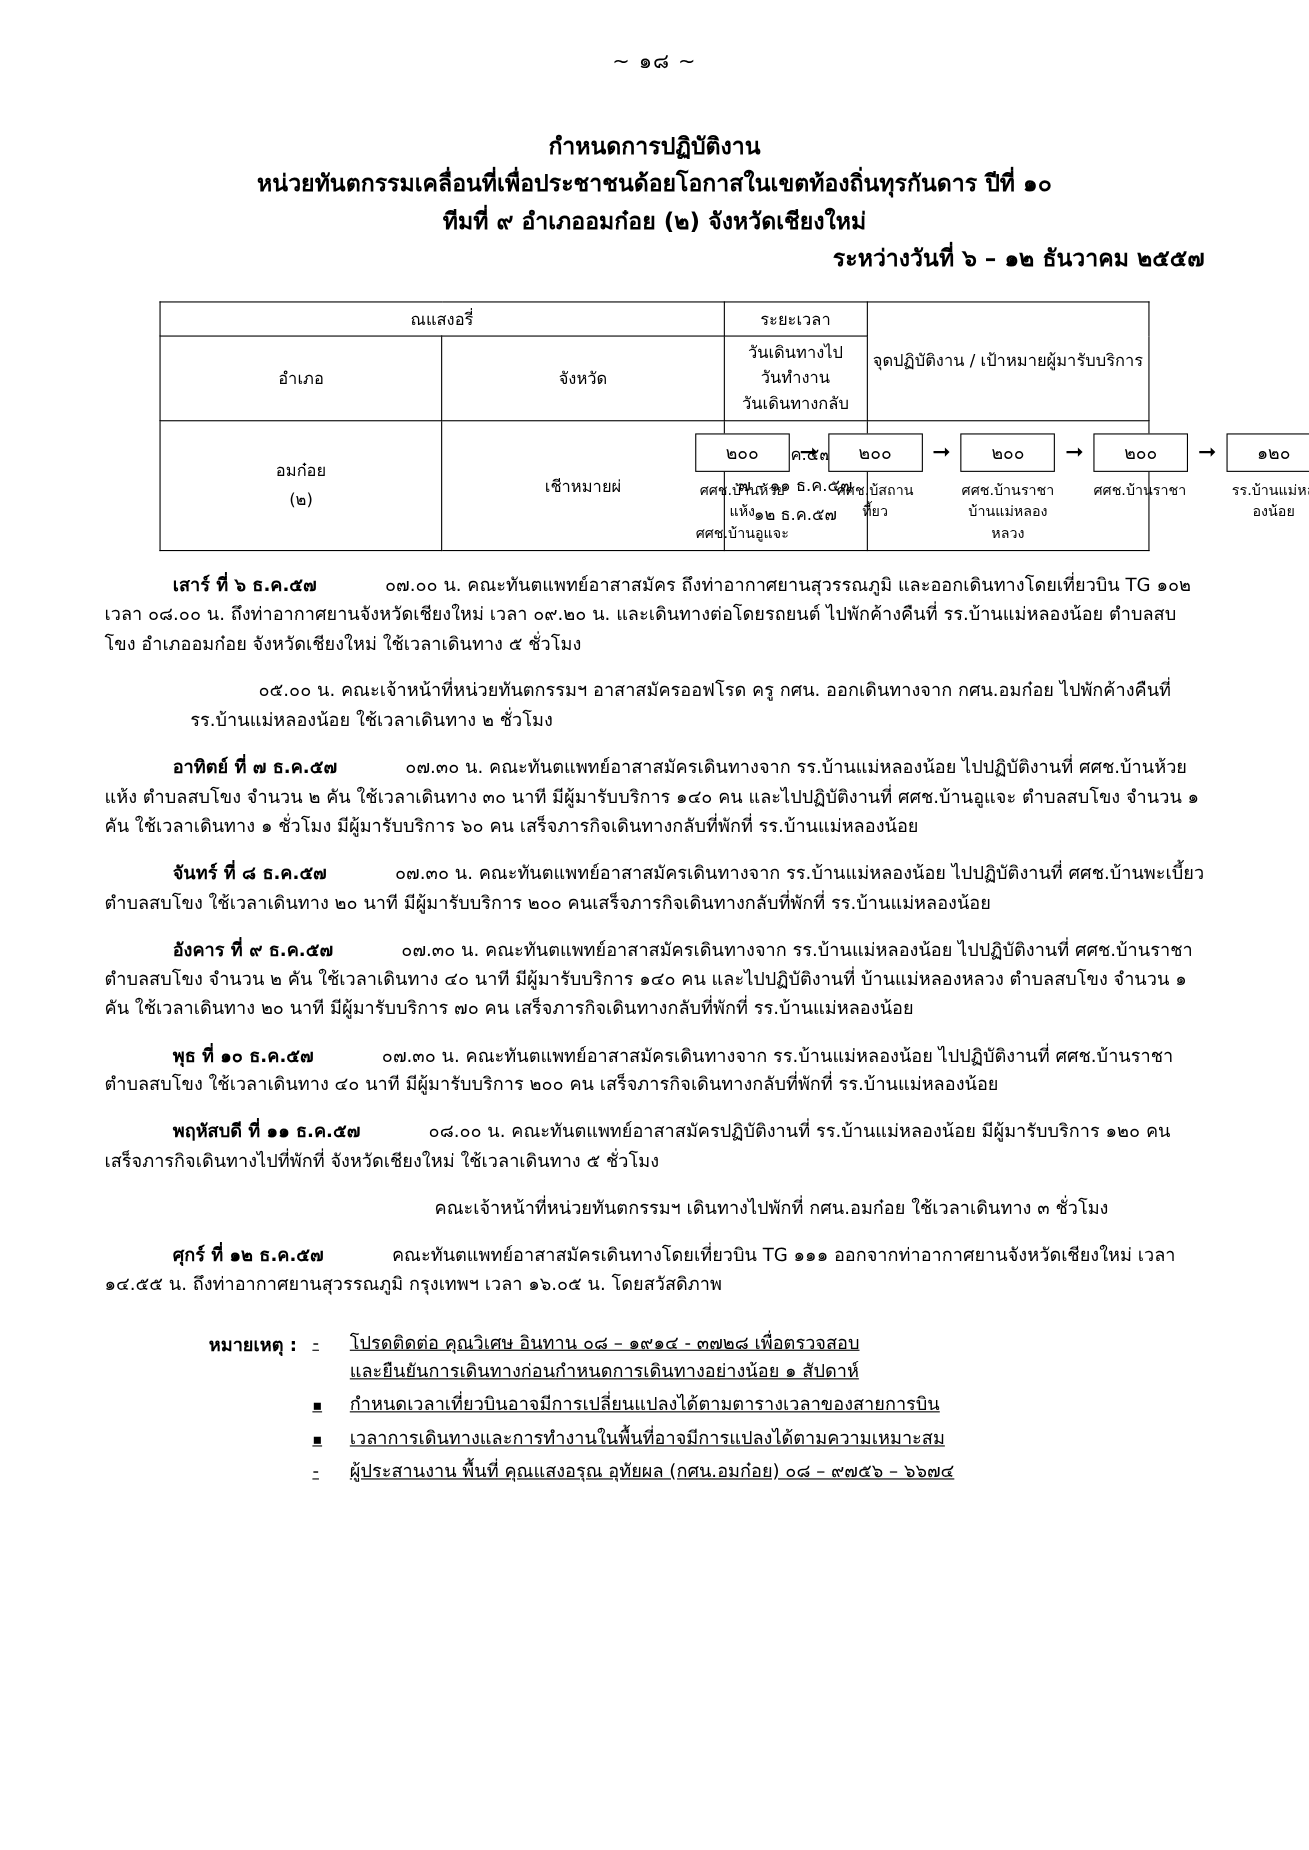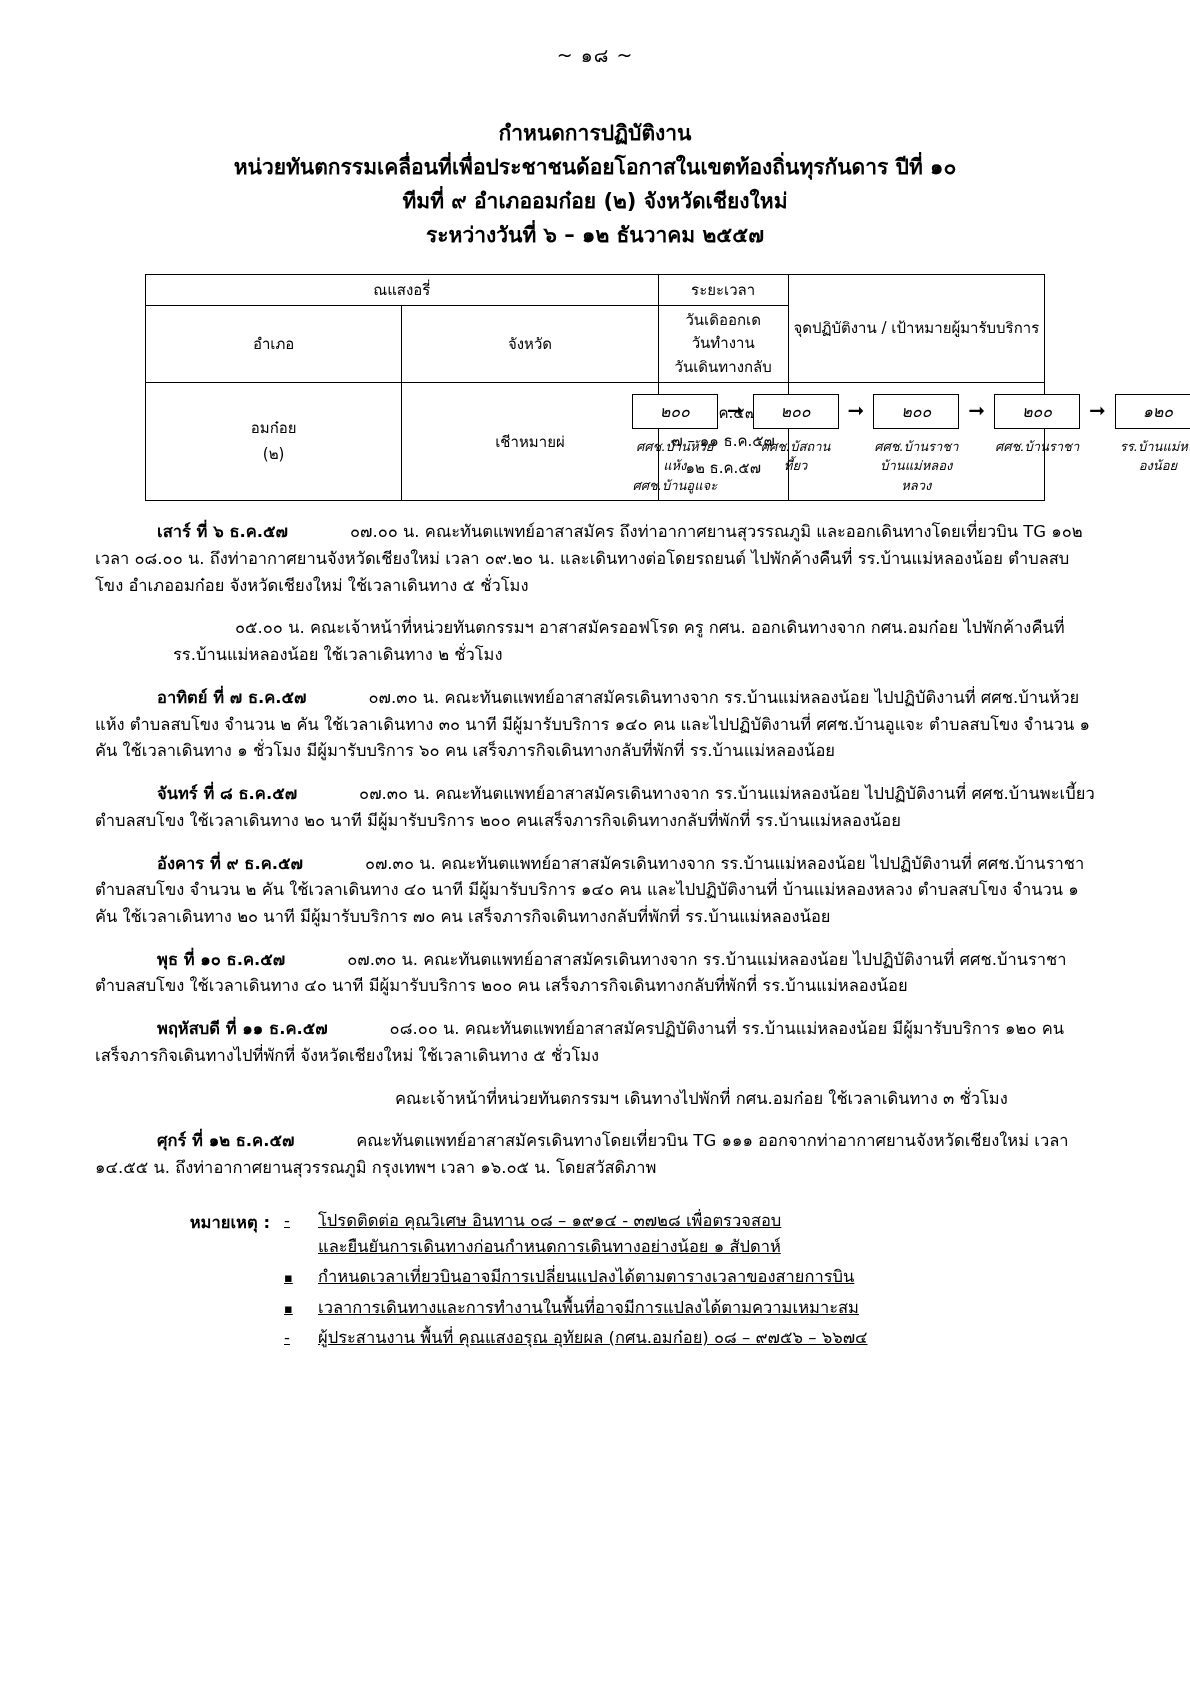--- a/index.html
+++ b/index.html
@@ -20,21 +20,21 @@
     font-size:19px;
     margin-bottom:46px;
     letter-spacing:1px;
   }
   .titleblock { text-align:center; }
   .titleblock div {
     font-size:21px;
     font-weight:bold;
     line-height:1.62;
   }
-  .titleblock .t4 { font-weight:bold; }
+  .titleblock .t4 { font-weight:bold;text-align:right; }
 
   table.sched {
     width:900px;
     margin:22px auto 0 auto;
     border-collapse:collapse;
     table-layout:fixed;
   }
   table.sched td, table.sched th {
     border:1px solid #000;
     font-weight:normal;
@@ -53,21 +53,21 @@
   .cell-dates { font-size:15px; line-height:1.85; }
   .cell-amphoe { font-size:15px; line-height:1.7; }
 
   .flow {
     display:flex;
     align-items:flex-start;
     justify-content:center;
     gap:0px;
     padding:8px 4px 2px 4px;
   }
-  .flow-node { display:flex; flex-direction:column; align-items:center;font-style:italic; }
+  .flow-node { display:flex; flex-direction:column; align-items:flex-start; }
   .flow-box {
     border:1px solid #000;
     min-width:64px;
     padding:4px 10px;
     font-size:16px;
     background:#fff;
   }
   .flow-labels {
     margin-top:8px;
     font-size:13px;
@@ -140,21 +140,21 @@
     <tbody>
         <tr>
       <td class="hdr-loc" colspan="2">ณแสงอรี่</td>
       <td class="hdr-time col-time" rowspan="1">ระยะเวลา</td>
       <td class="hdr-target" rowspan="2">จุดปฏิบัติงาน / เป้าหมายผู้มารับบริการ</td>
     </tr>
     <tr>
       <td class="col-amphoe">อำเภอ</td>
       <td class="col-prov">จังหวัด</td>
       <td class="sub-time col-time">
-        <div>วันเดิออกเด</div>
+        <div>วันเดินทางไป</div>
         <div>วันทำงาน</div>
         <div>วันเดินทางกลับ</div>
       </td>
     </tr>
     <tr>
       <td class="cell-amphoe">
         <div>อมก๋อย</div>
         <div>(๒)</div>
       </td>
       <td>เชีาหมายผ่</td>

